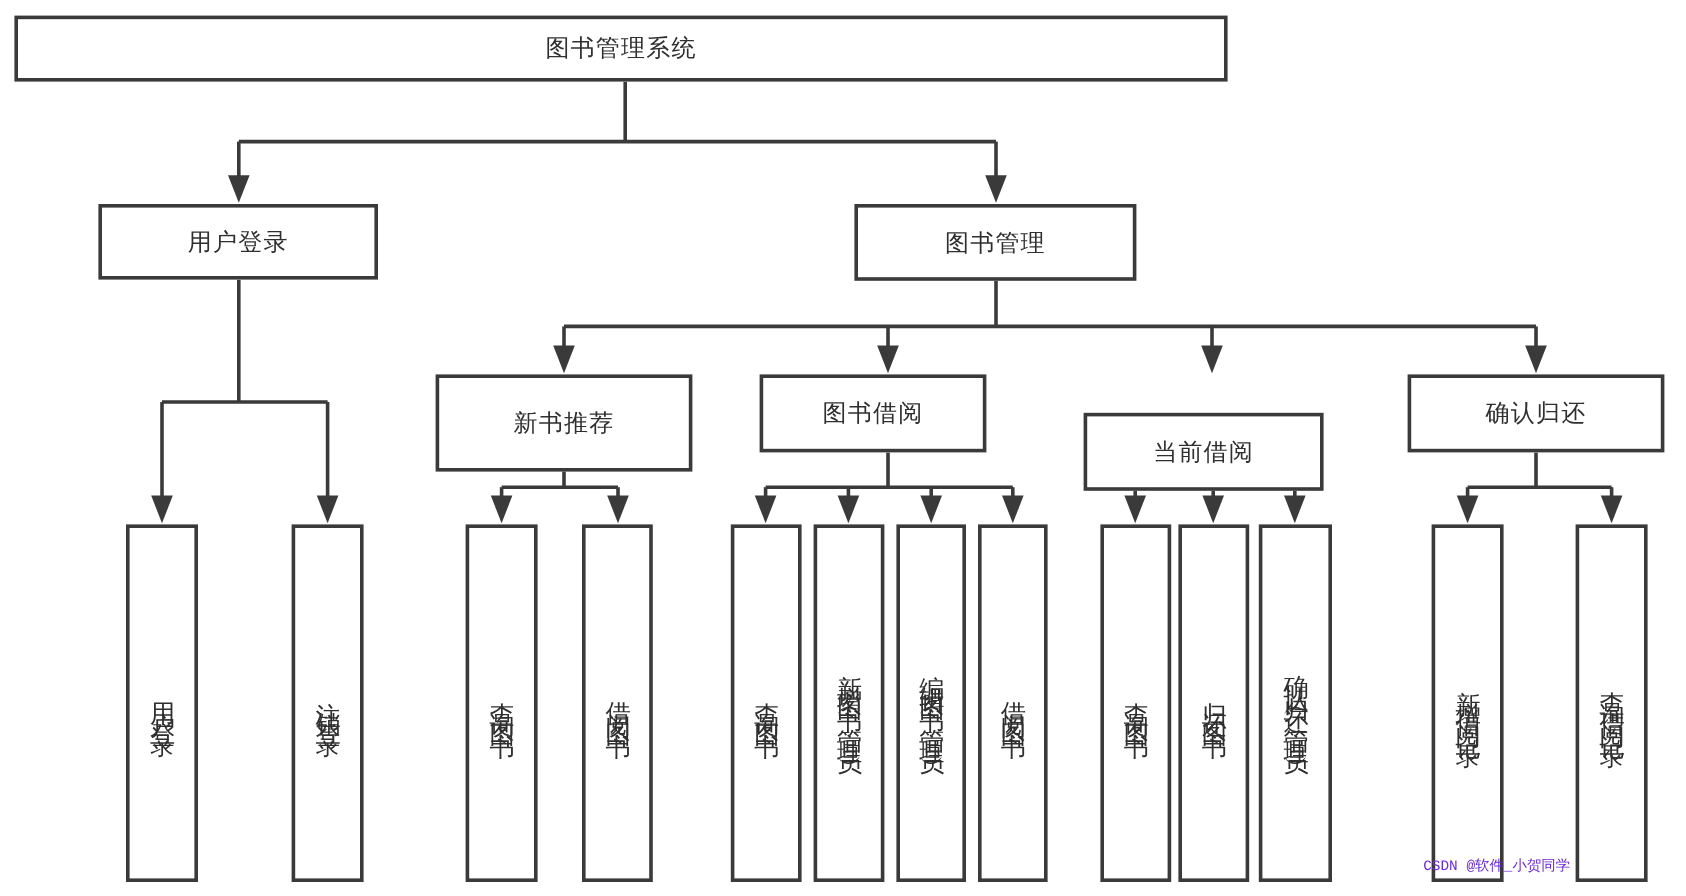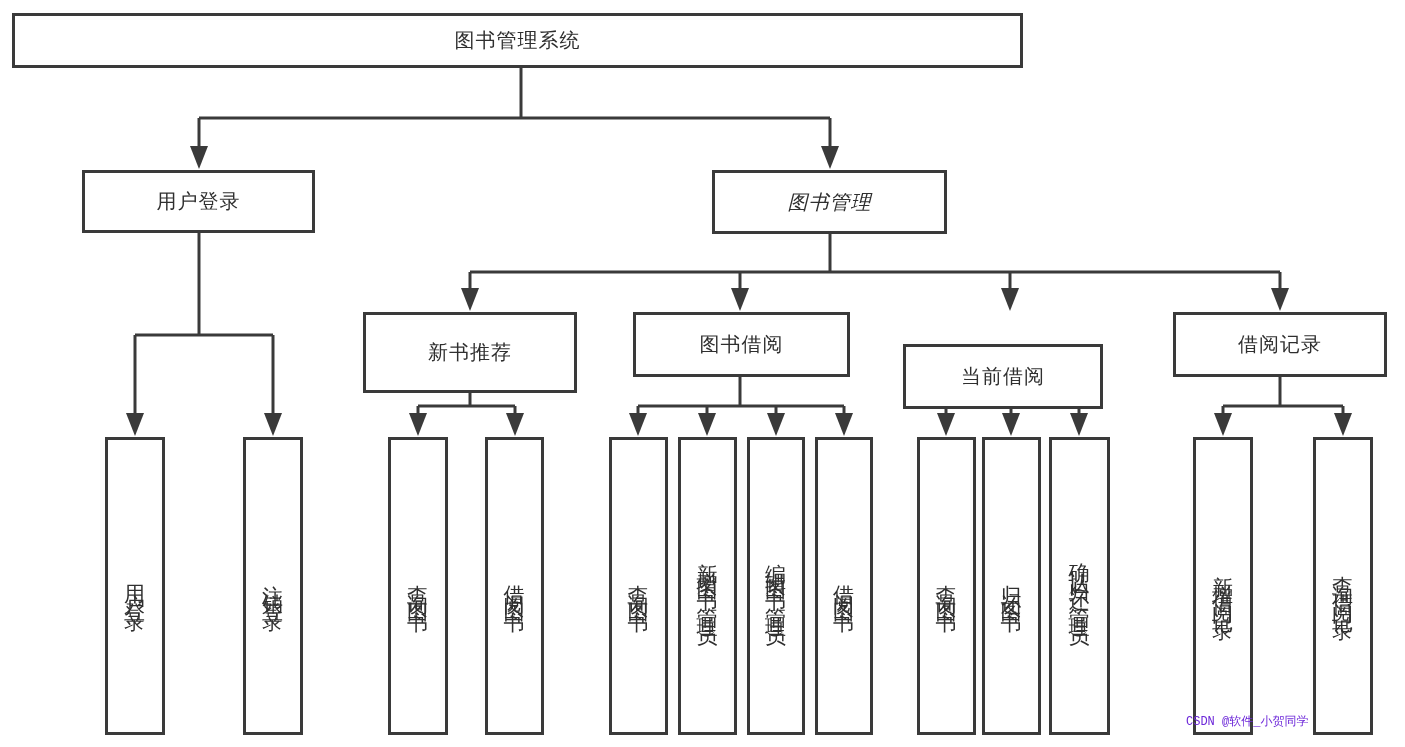--- a/index.html
+++ b/index.html
@@ -94,26 +94,26 @@
       <polygon points="1070,413 1088,413 1079,436" fill="#3a3a3a"></polygon>
       <line x1="1223" y1="406" x2="1223" y2="418" stroke="#3a3a3a" stroke-width="3"></line>
       <polygon points="1214,413 1232,413 1223,436" fill="#3a3a3a"></polygon>
       <line x1="1343" y1="406" x2="1343" y2="418" stroke="#3a3a3a" stroke-width="3"></line>
       <polygon points="1334,413 1352,413 1343,436" fill="#3a3a3a"></polygon>
     </svg>
 
   <div class="node h-label" style="left:12px;top:13px;width:1011px;height:55px;">图书管理系统</div>
 
   <div class="node h-label" style="left:82px;top:170px;width:233px;height:63px;">用户登录</div>
-  <div class="node h-label" style="left:712px;top:170px;width:235px;height:64px;font-style:italic;">图书管理</div>
+  <div class="node h-label" style="left:712px;top:170px;width:235px;height:64px;">图书管理</div>
 
   <div class="node h-label" style="left:363px;top:312px;width:214px;height:81px;">新书推荐</div>
-  <div class="node h-label" style="left:633px;top:312px;width:217px;height:65px;">图书借阅</div>
+  <div class="node h-label" style="left:633px;top:312px;width:189px;height:65px;">图书借阅</div>
   <div class="node h-label" style="left:903px;top:312px;width:200px;height:65px;margin-top:32px;">当前借阅</div>
-  <div class="node h-label" style="left:1173px;top:312px;width:214px;height:65px;">借阅记录</div>
+  <div class="node h-label" style="left:1173px;top:312px;width:214px;height:65px;">确认归还</div>
 
   <div class="node leaf" style="left:105px;top:437px;width:60px;height:298px;">用户登录</div>
   <div class="node leaf" style="left:243px;top:437px;width:60px;height:298px;">注销登录</div>
   <div class="node leaf" style="left:388px;top:437px;width:60px;height:298px;">查询图书</div>
   <div class="node leaf" style="left:485px;top:437px;width:59px;height:298px;">借阅图书</div>
   <div class="node leaf" style="left:609px;top:437px;width:59px;height:298px;">查询图书</div>
   <div class="node leaf" style="left:678px;top:437px;width:59px;height:298px;">新增图书（管理员）</div>
   <div class="node leaf" style="left:747px;top:437px;width:58px;height:298px;">编辑图书（管理员）</div>
   <div class="node leaf" style="left:815px;top:437px;width:58px;height:298px;">借阅图书</div>
   <div class="node leaf" style="left:917px;top:437px;width:59px;height:298px;">查询图书</div>

